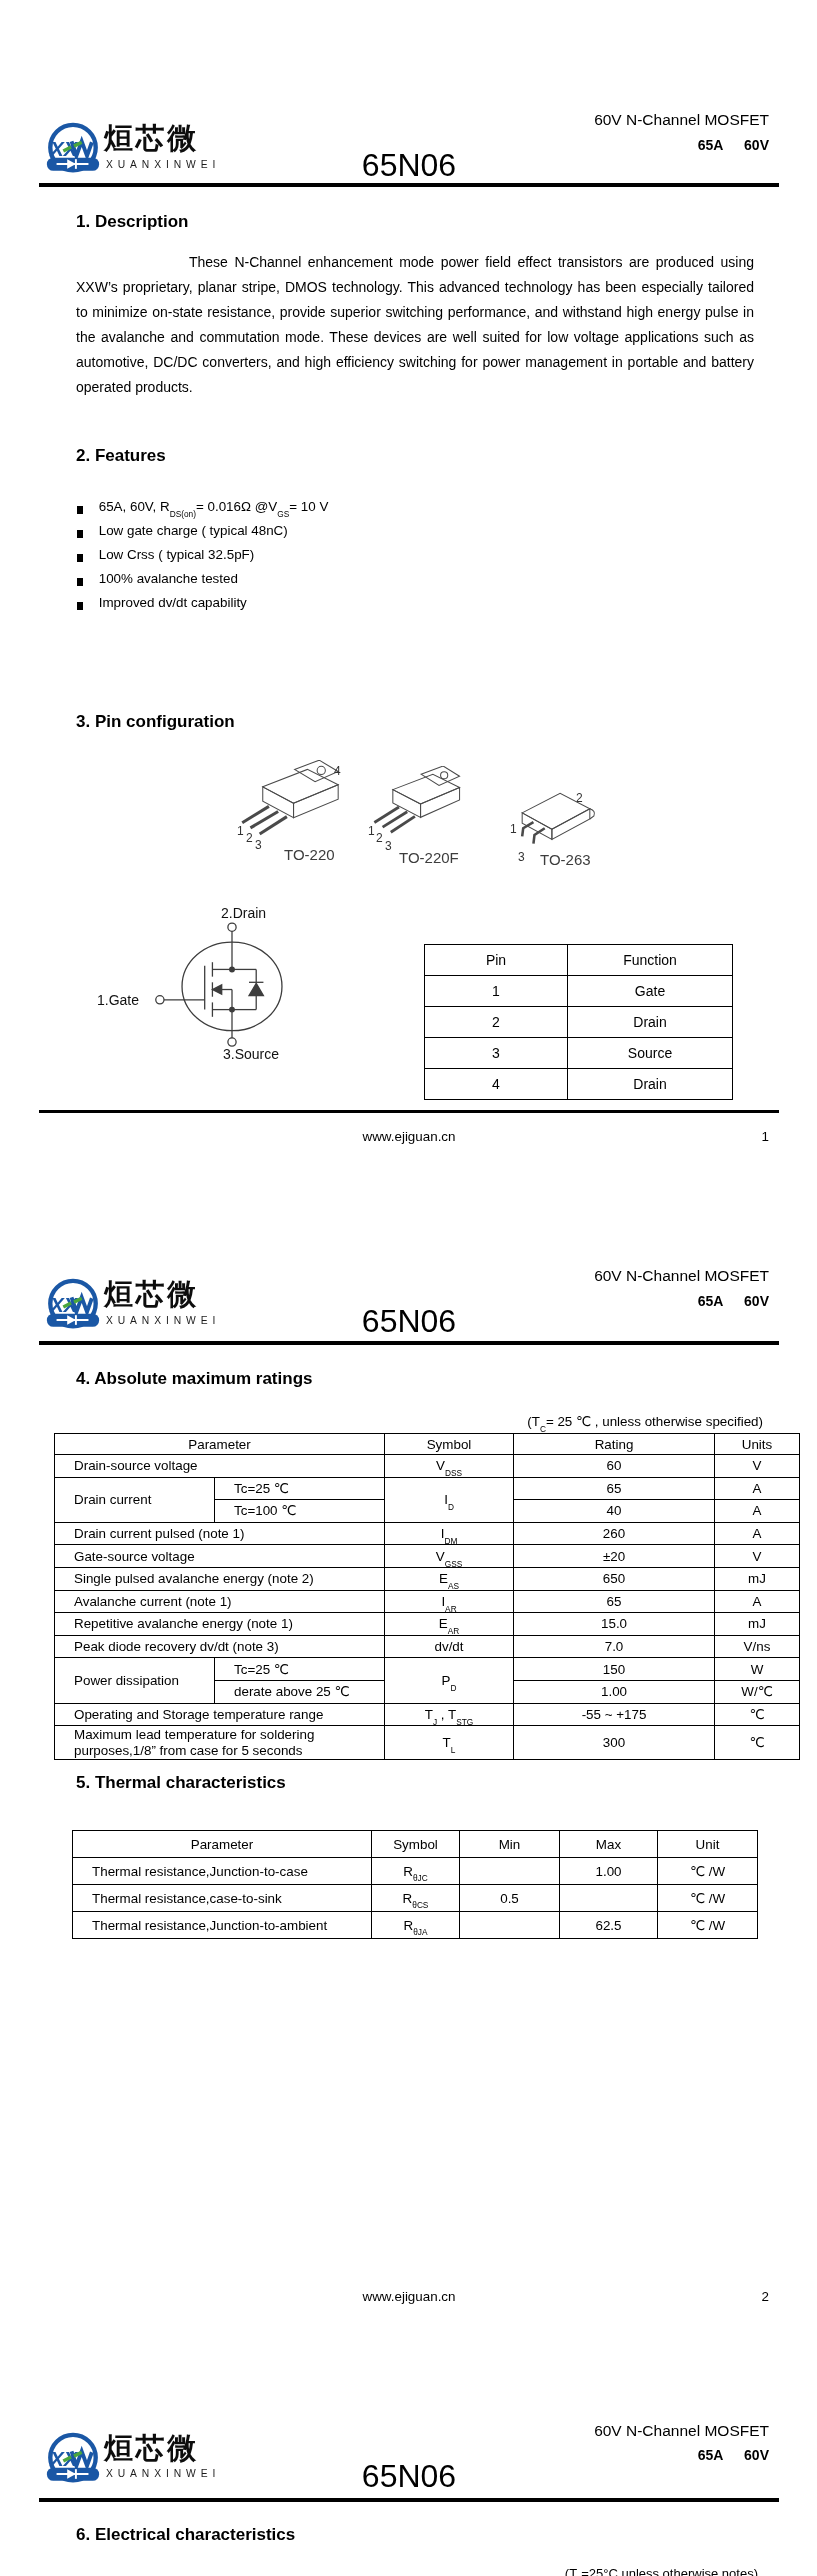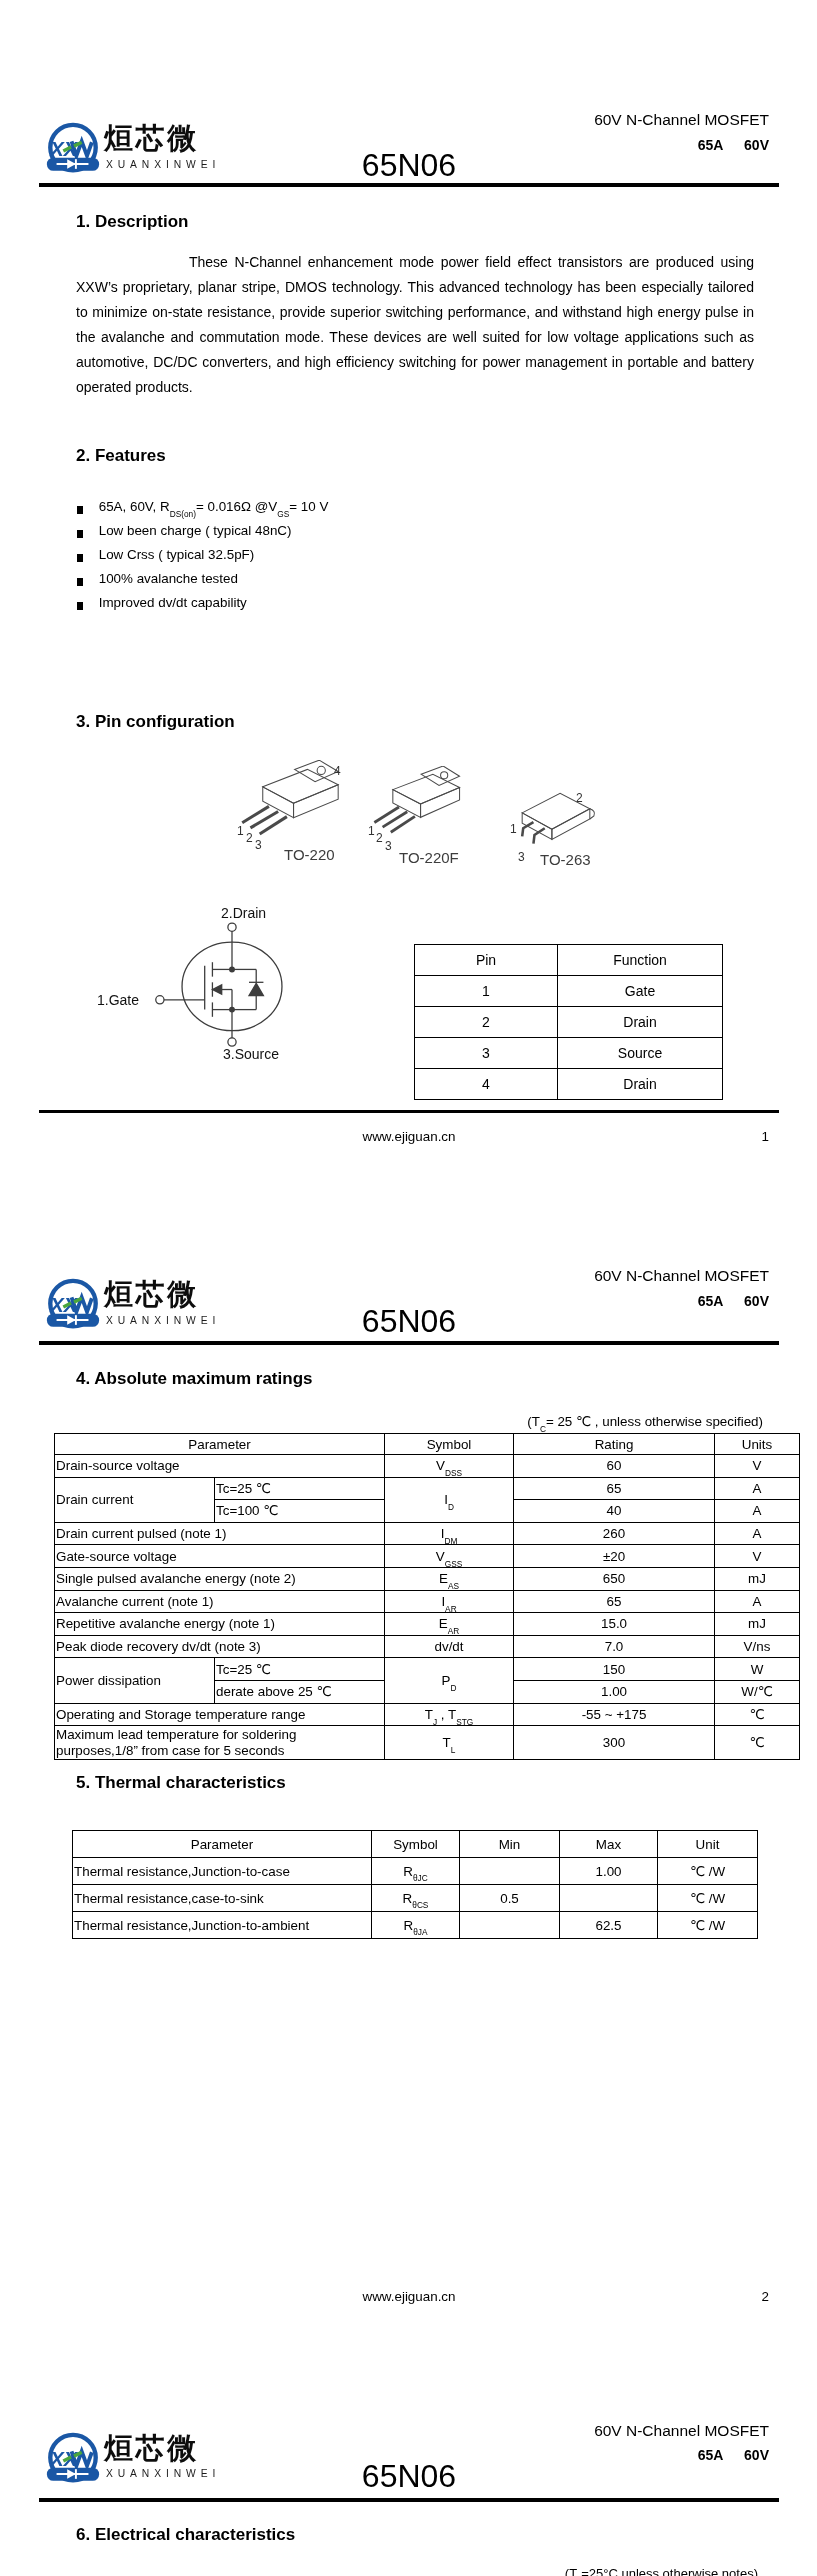--- a/index.html
+++ b/index.html
@@ -23,21 +23,21 @@
   .feat-sq { width:6.2px; height:8.2px; background:#000; margin:3.6px 15.5px 0 0; flex:none; }
   .cond-note { font-size:13.4px; text-align:right; }
   .footer-url { left:0; width:100%; text-align:center; font-size:13.4px; }
   .footer-num { font-size:13.4px; }
 
   
   table { border-collapse:collapse; table-layout:fixed; }
   td,th { border:1px solid #000; font-weight:normal; text-align:center; vertical-align:middle;
           padding:1px 3.1px; overflow:hidden; }
   th { border-bottom:1.5px solid #000; }
-  .pl { text-align:left; padding-left:1px; }
+  .pl { text-align:left; padding-left:19px; }
   sub { font-size:0.62em; line-height:0; position:relative; top:0.28em; }
 
   .pin-t { width:308px; font-size:14px; }
   .pin-t td,.pin-t th { height:28px; }
 
   .abs-t { width:744px; font-size:13.4px; }
   .abs-t th { height:18px; }
   .abs-t td { height:19.6px; }
   .abs-t tr.tall td { height:31px; line-height:15.5px; }
 
@@ -84,21 +84,21 @@
   <div class="abs body-par" style="left:76px;top:202px;width:678px;">These N-Channel enhancement mode power field effect transistors are produced using XXW’s proprietary, planar stripe, DMOS technology. This advanced technology has been especially tailored to minimize on-state resistance, provide superior switching performance, and withstand high energy pulse in the avalanche and commutation mode. These devices are well suited for low voltage applications such as automotive, DC/DC converters, and high efficiency switching for power management in portable and battery operated products.</div>
 
   <div class="abs sec-title" style="left:76px;top:398px;">2. Features</div>
   <div class="abs" style="left:77px;top:442px;width:464px;">
     <div class="feat-item">
         <span class="feat-sq"></span>
         <span>65A, 60V, R<sub>DS(on)</sub>= 0.016Ω @V<sub>GS</sub>= 10 V</span>
       </div>
     <div class="feat-item">
         <span class="feat-sq"></span>
-        <span>Low been charge ( typical 48nC)</span>
+        <span>Low gate charge ( typical 48nC)</span>
       </div>
     <div class="feat-item">
         <span class="feat-sq"></span>
         <span>Low Crss ( typical 32.5pF)</span>
       </div>
     <div class="feat-item">
         <span class="feat-sq"></span>
         <span>100% avalanche tested</span>
       </div>
     <div class="feat-item">
@@ -184,21 +184,21 @@
       <line x1="212" y1="178" x2="212" y2="205"></line>
       <line x1="212" y1="205" x2="165" y2="205"></line>
       <circle cx="165" cy="127" r="4.5" fill="#3d3d3d"></circle>
       <circle cx="165" cy="205" r="4.5" fill="#3d3d3d"></circle>
     </svg>
   </div>
   <div class="abs sym-label" style="left:221px;top:857px;">2.Drain</div>
   <div class="abs sym-label" style="left:97px;top:944px;">1.Gate</div>
   <div class="abs sym-label" style="left:223px;top:998px;">3.Source</div>
 
-  <table class="abs pin-t" style="left:414px;top:896px;">
+  <table class="abs pin-t" style="left:424px;top:896px;">
     <colgroup>
         <col style="width:143px">
         <col style="width:165px">
       </colgroup>
     <tbody>
         <tr>
       <th>Pin</th>
       <th>Function</th>
     </tr>
     <tr>

